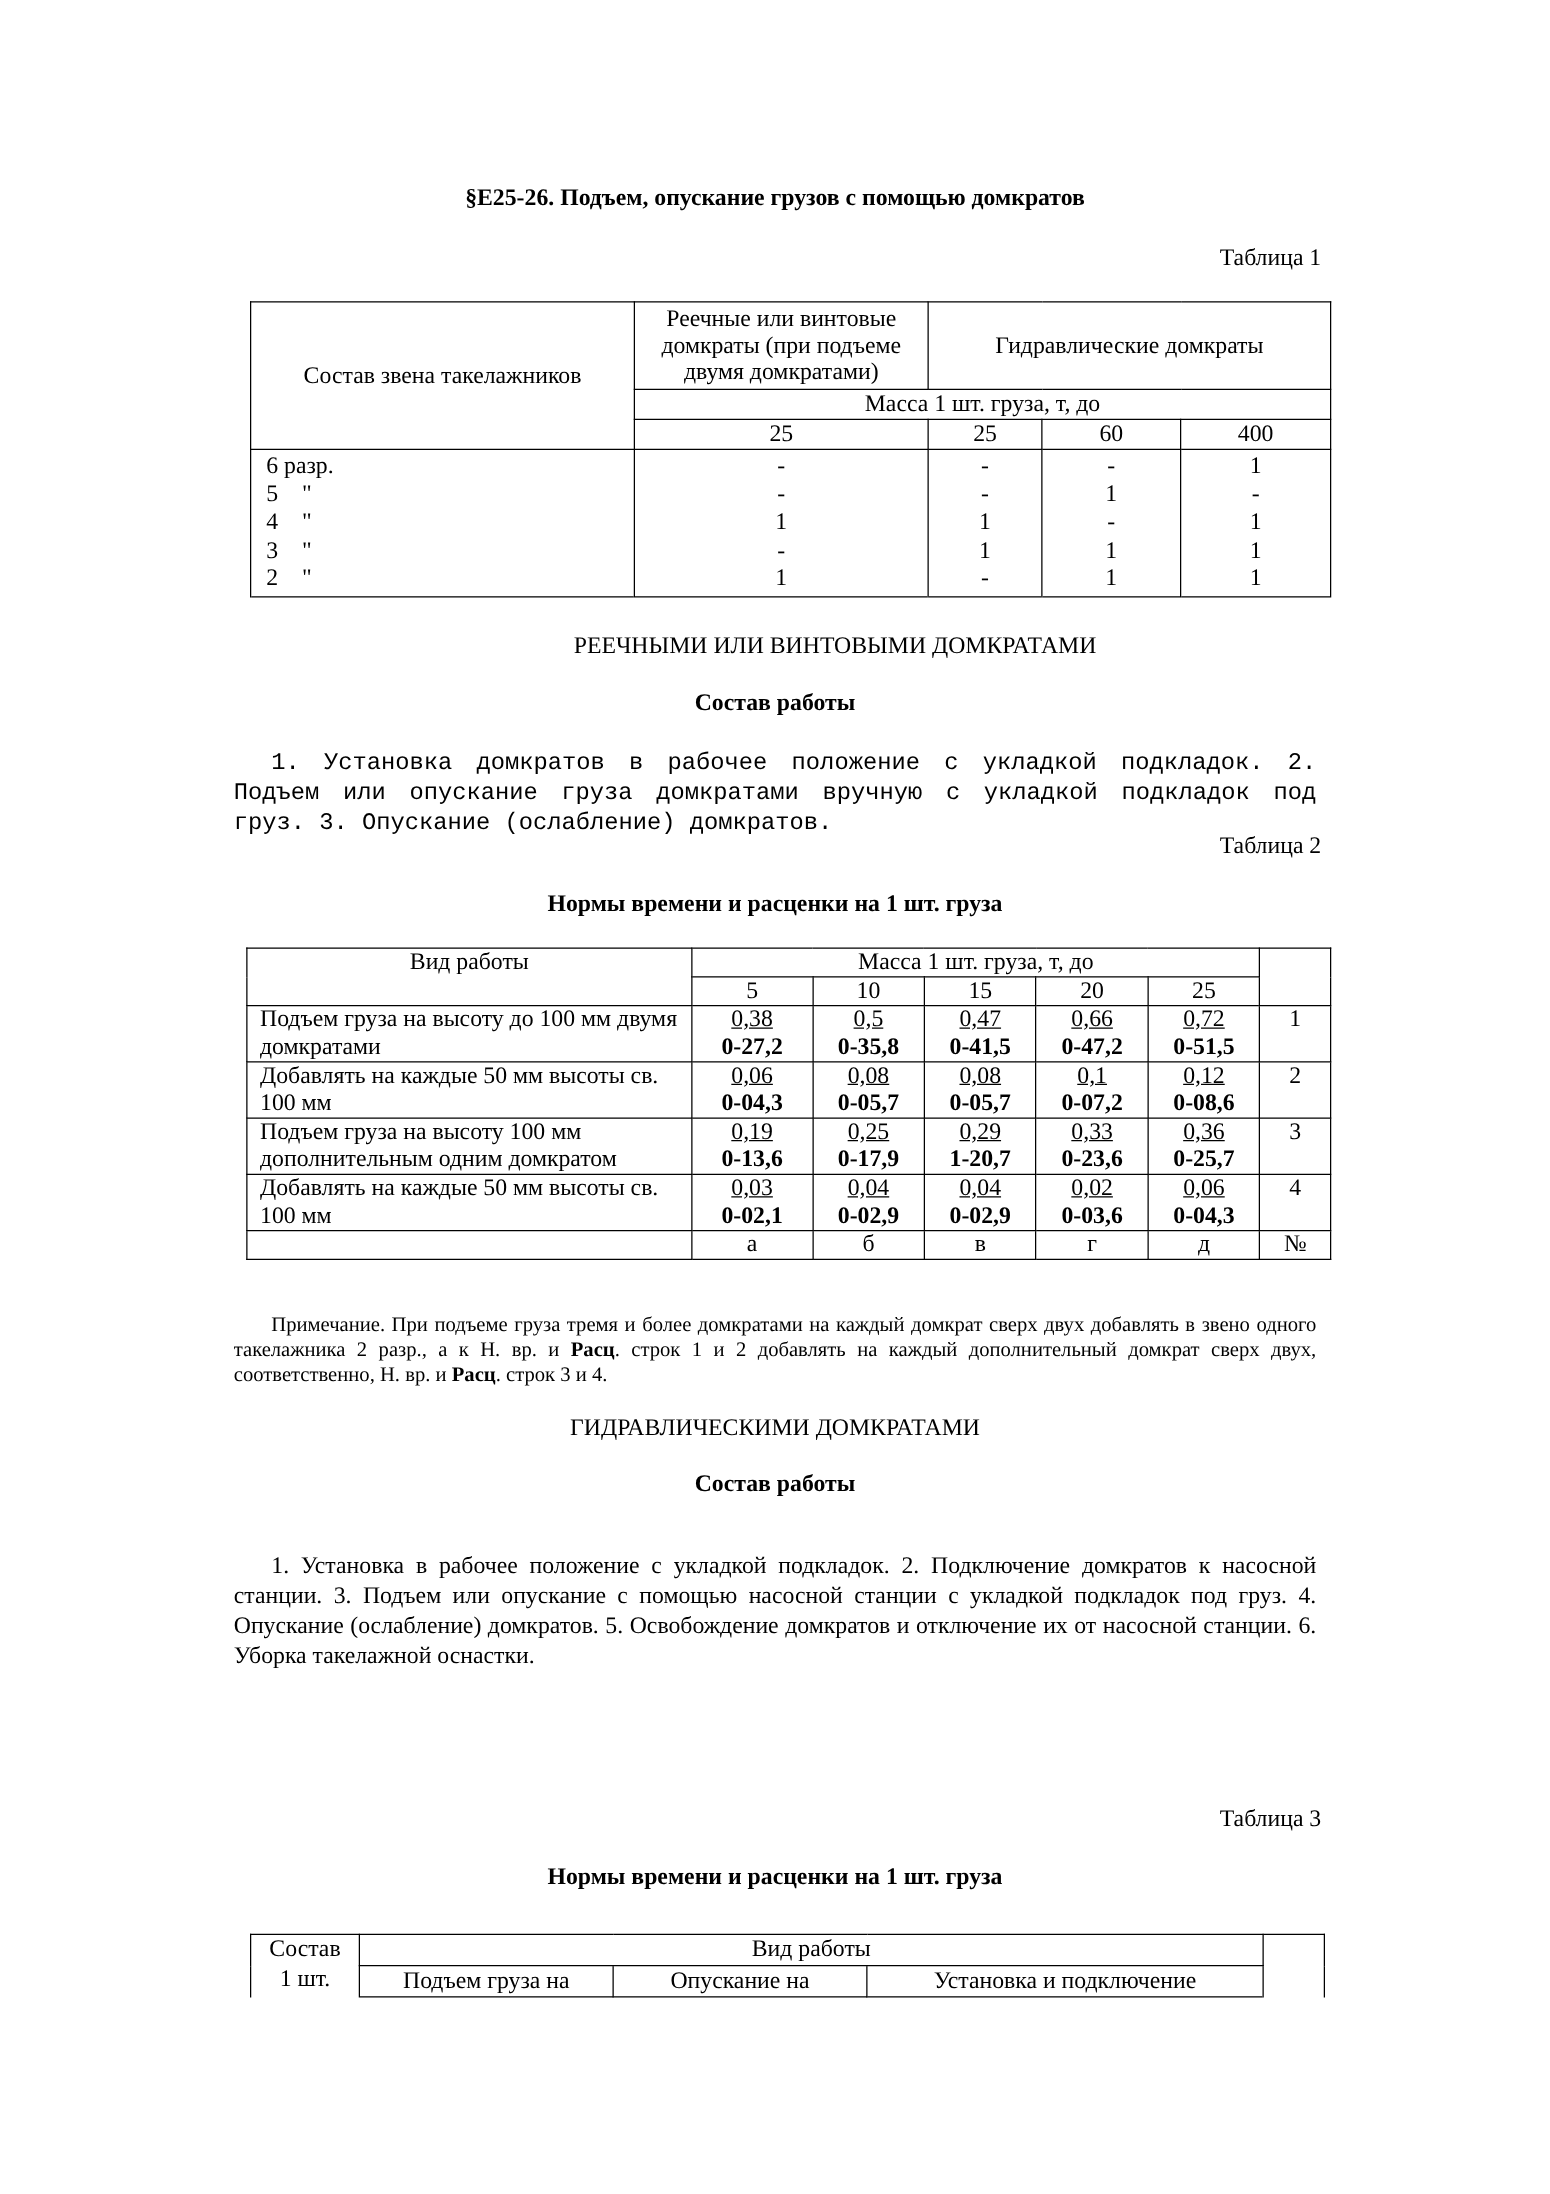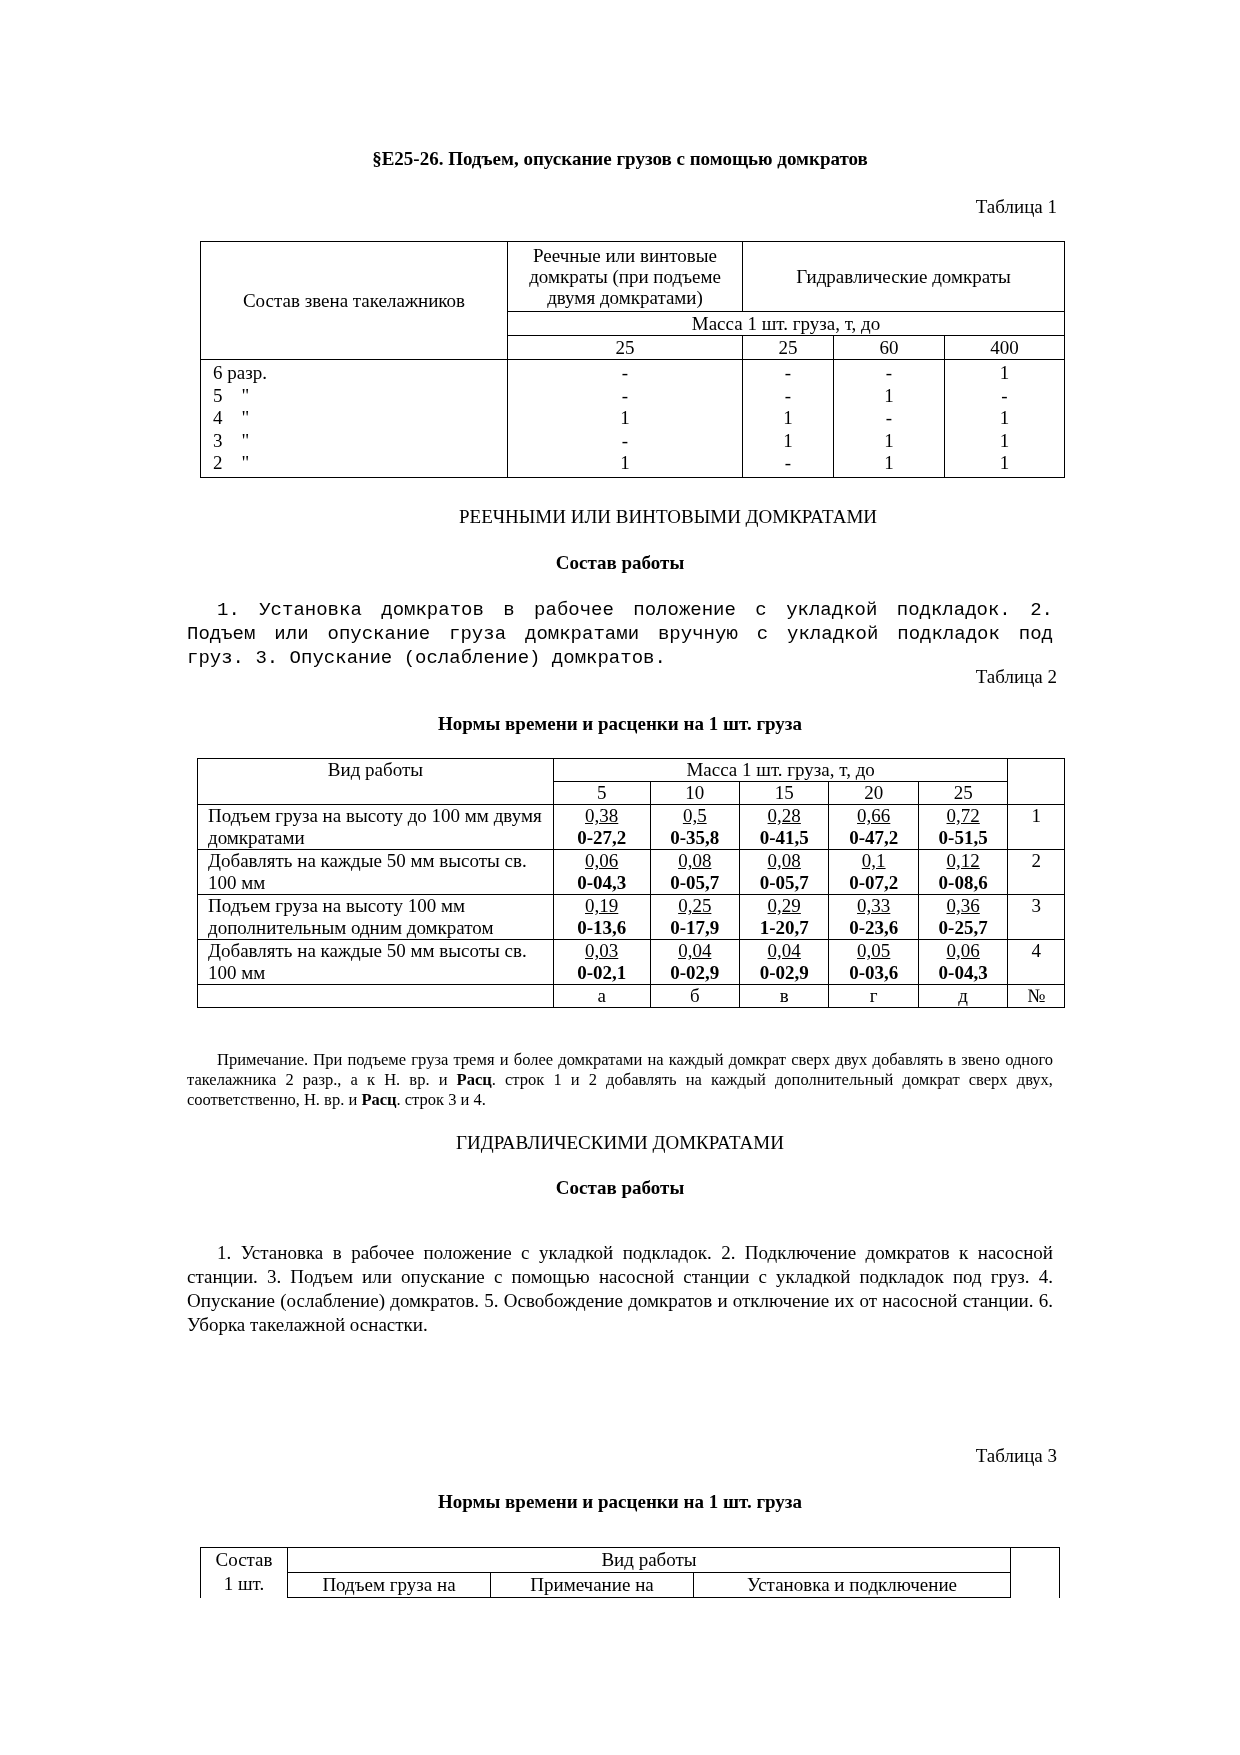--- a/index.html
+++ b/index.html
@@ -109,21 +109,21 @@
     <td class="left">Подъем груза на высоту до 100 мм двумя домкратами</td>
     <td>
           <div class="u">0,38</div>
           <div class="bold">0-27,2</div>
         </td>
     <td>
           <div class="u">0,5</div>
           <div class="bold">0-35,8</div>
         </td>
     <td>
-          <div class="u">0,28</div>
+          <div class="u">0,47</div>
           <div class="bold">0-41,5</div>
         </td>
     <td>
           <div class="u">0,66</div>
           <div class="bold">0-47,2</div>
         </td>
     <td>
           <div class="u">0,72</div>
           <div class="bold">0-51,5</div>
         </td>
@@ -185,21 +185,21 @@
         </td>
     <td>
           <div class="u">0,04</div>
           <div class="bold">0-02,9</div>
         </td>
     <td>
           <div class="u">0,04</div>
           <div class="bold">0-02,9</div>
         </td>
     <td>
-          <div class="u">0,05</div>
+          <div class="u">0,02</div>
           <div class="bold">0-03,6</div>
         </td>
     <td>
           <div class="u">0,06</div>
           <div class="bold">0-04,3</div>
         </td>
     <td>4</td>
   </tr>
   <tr style="height:23px;">
     <td></td>
@@ -227,17 +227,17 @@
       <tr>
     <td rowspan="2" class="cut" style="width:86px;">
           <div>Состав</div>
           <div>1 шт.</div>
         </td>
     <td colspan="3" style="border-bottom:1.5px solid #000;">Вид работы</td>
     <td rowspan="2" class="cut" style="width:48px;"></td>
   </tr>
   <tr>
     <td style="width:202px; border-bottom:1.5px solid #000;">Подъем груза на</td>
-    <td style="width:202px; border-bottom:1.5px solid #000;">Примечание на</td>
+    <td style="width:202px; border-bottom:1.5px solid #000;">Опускание на</td>
     <td style="border-bottom:1.5px solid #000;">Установка и подключение</td>
   </tr>
 </tbody>
   </table>
 
 </body></html>

